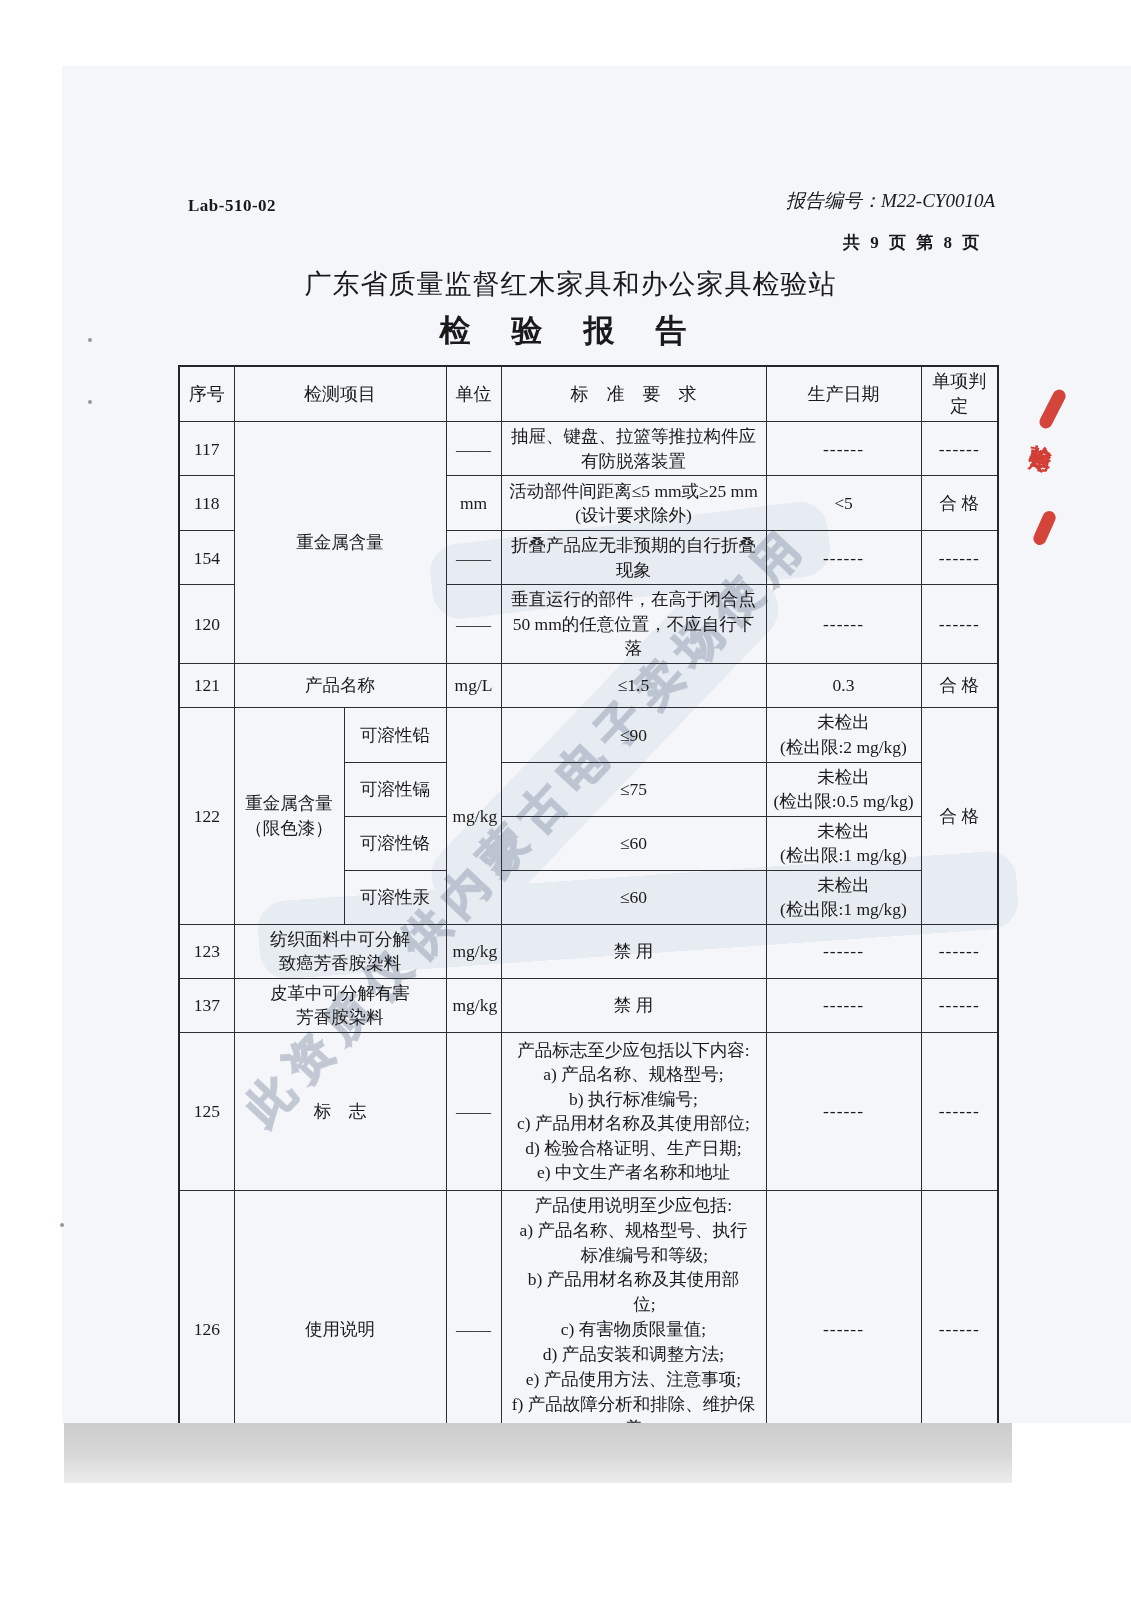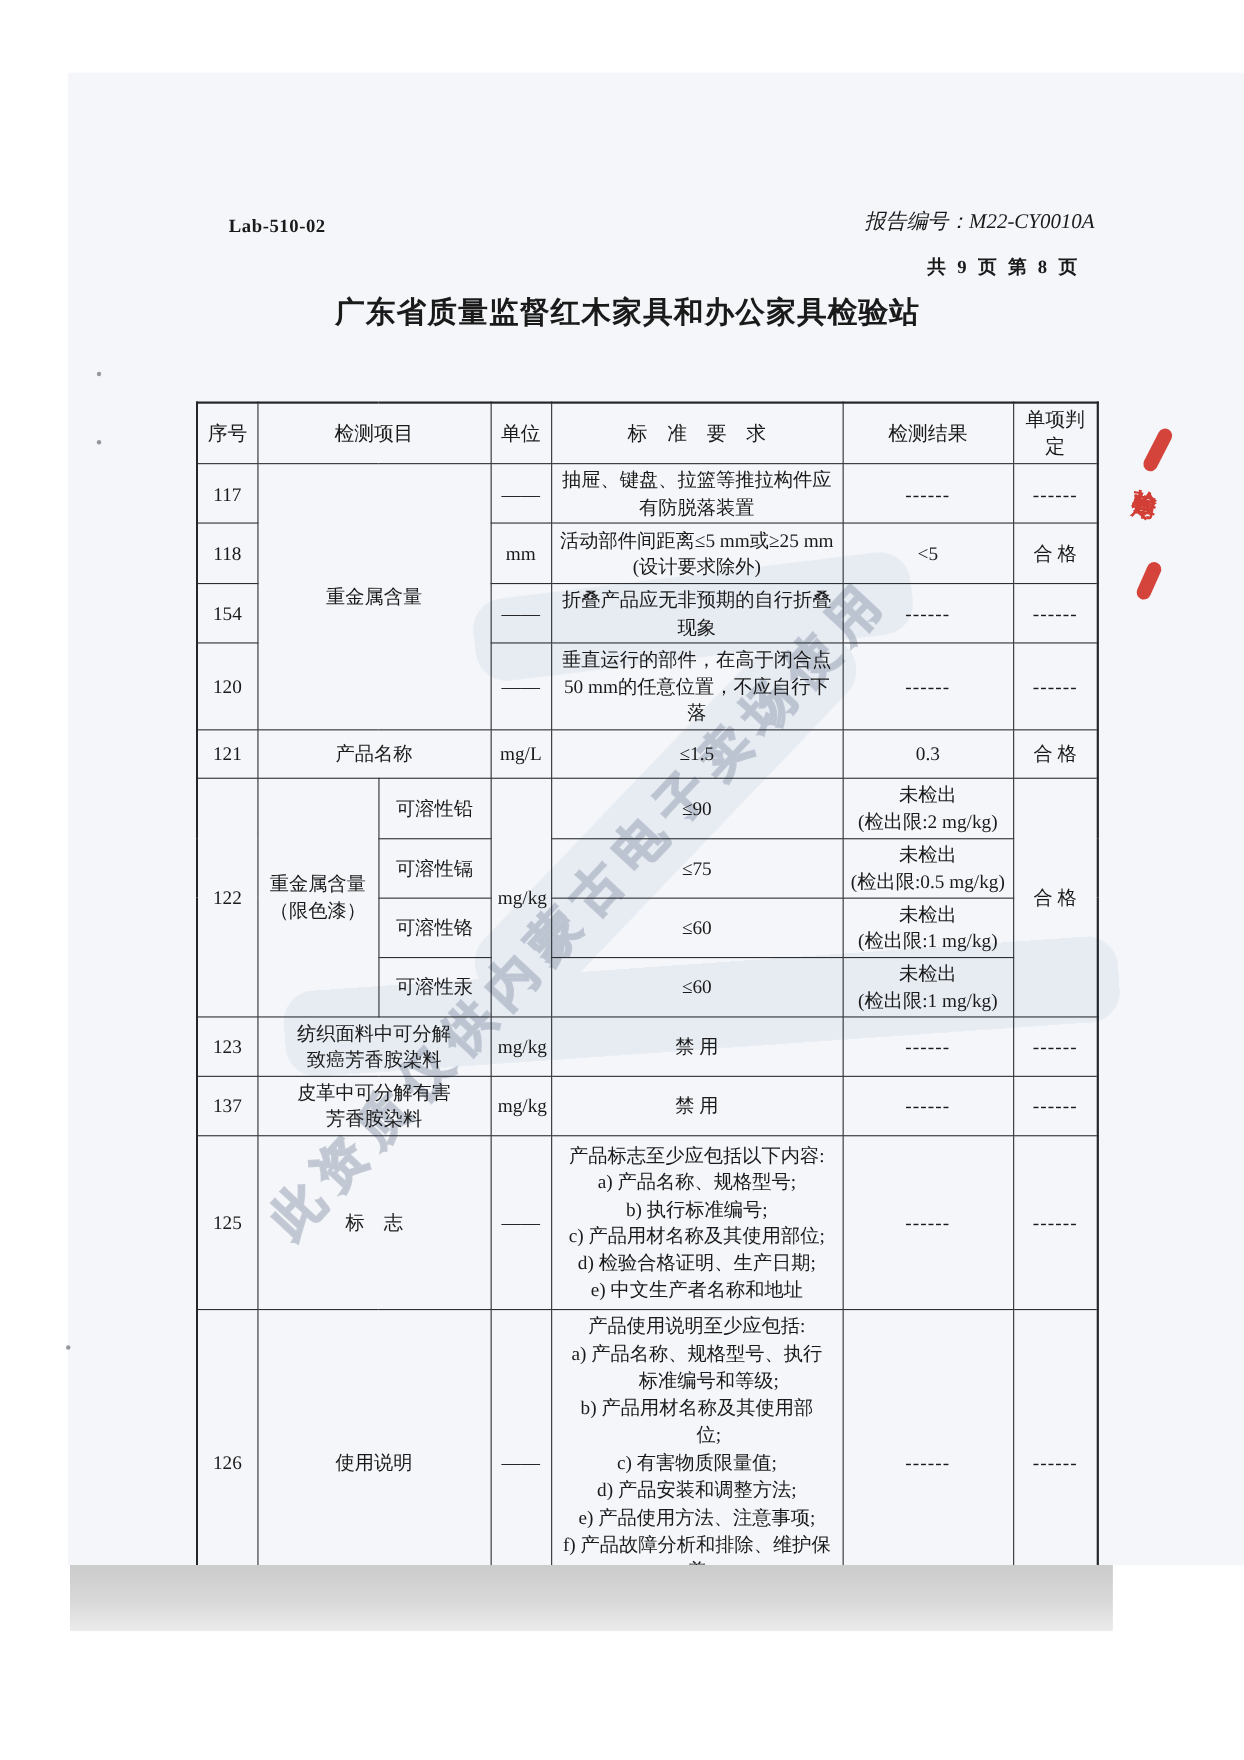--- a/index.html
+++ b/index.html
@@ -20,25 +20,25 @@
     position:absolute;left:107px;top:795px;width:840px;text-align:center;
     transform:rotate(-47deg);transform-origin:center;
     font-family:"Liberation Sans","DejaVu Sans",sans-serif;
     font-size:46px;letter-spacing:11px;font-weight:bold;
     color:rgba(174,182,196,0.16);
     -webkit-text-stroke:2px rgba(160,169,185,0.55);
     white-space:nowrap;pointer-events:none;
   }
 
   
-  .hdr-code{position:absolute;left:188px;top:196px;font-size:17px;font-weight:bold;letter-spacing:.5px;margin-left:20px;}
+  .hdr-code{position:absolute;left:188px;top:196px;font-size:17px;font-weight:bold;letter-spacing:.5px;}
   .hdr-repno{position:absolute;left:786px;top:188px;font-size:19px;font-style:italic;}
   .hdr-page{position:absolute;left:843px;top:231px;font-size:17px;letter-spacing:3px;font-weight:bold;}
   .station{position:absolute;left:0;right:0;top:266px;text-align:center;
-    font-family:"Liberation Sans","DejaVu Sans",sans-serif;font-weight:bold;font-size:27px;letter-spacing:1px;margin-left:10px;}
+    font-family:"Liberation Sans","DejaVu Sans",sans-serif;font-weight:normal;font-size:27px;letter-spacing:1px;margin-left:10px;}
   .report-title{position:absolute;left:0;right:0;top:310px;text-align:center;
     font-family:"Liberation Sans","DejaVu Sans",sans-serif;font-weight:bold;font-size:31px;letter-spacing:5px;}
 
   
   table.rpt{position:absolute;left:178px;top:365px;width:819px;border-collapse:collapse;table-layout:fixed;
     border:2.5px solid #23262b;background:transparent;}
   .rpt th,.rpt td{border:1.6px solid #2b2e33;padding:2px 6px;text-align:center;vertical-align:middle;
     font-size:17.5px;line-height:1.4;overflow:hidden;}
   .rpt th{font-weight:normal;font-size:18px;}
   .std-left{text-align:left;white-space:pre-wrap;}
@@ -73,39 +73,40 @@
       <rect x="-380" y="-39" width="760" height="78" rx="28" transform="translate(638,915) rotate(-4)"></rect>
     </g>
   </svg>
 
   <div class="wm-text">此资质仅供内蒙古电子卖场使用</div>
 
   <div class="hdr-code">Lab-510-02</div>
   <div class="hdr-repno">报告编号：M22-CY0010A</div>
   <div class="hdr-page">共 9 页 第 8 页</div>
   <div class="station">广东省质量监督红木家具和办公家具检验站</div>
+  <div class="report-title">检　验　报　告</div>
 
   <table class="rpt">
     <colgroup>
       <col style="width:55px">
         <col style="width:110px">
         <col style="width:102px">
       <col style="width:55px">
         <col style="width:265px">
         <col style="width:155px">
         <col style="width:77px">
     </colgroup>
 
     <tbody>
         <tr style="height:48px">
       <th>序号</th>
       <th colspan="2">检测项目</th>
       <th>单位</th>
       <th>标　准　要　求</th>
-      <th>检测结果</th>
+      <th>生产日期</th>
       <th>单项判定</th>
     </tr>
 
     <tr style="height:49px">
       <td>117</td>
       <td rowspan="4" colspan="2">重金属含量</td>
       <td class="unit">——</td>
       <td class="std-left">抽屉、键盘、拉篮等推拉构件应
 有防脱落装置</td>
       <td class="dash">------</td>

